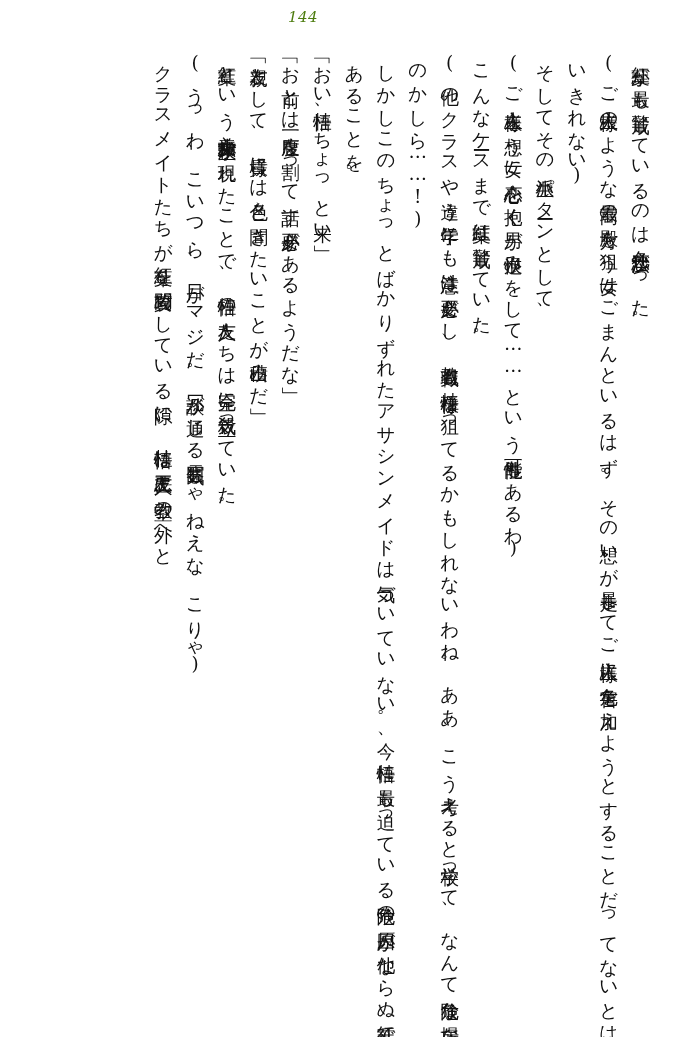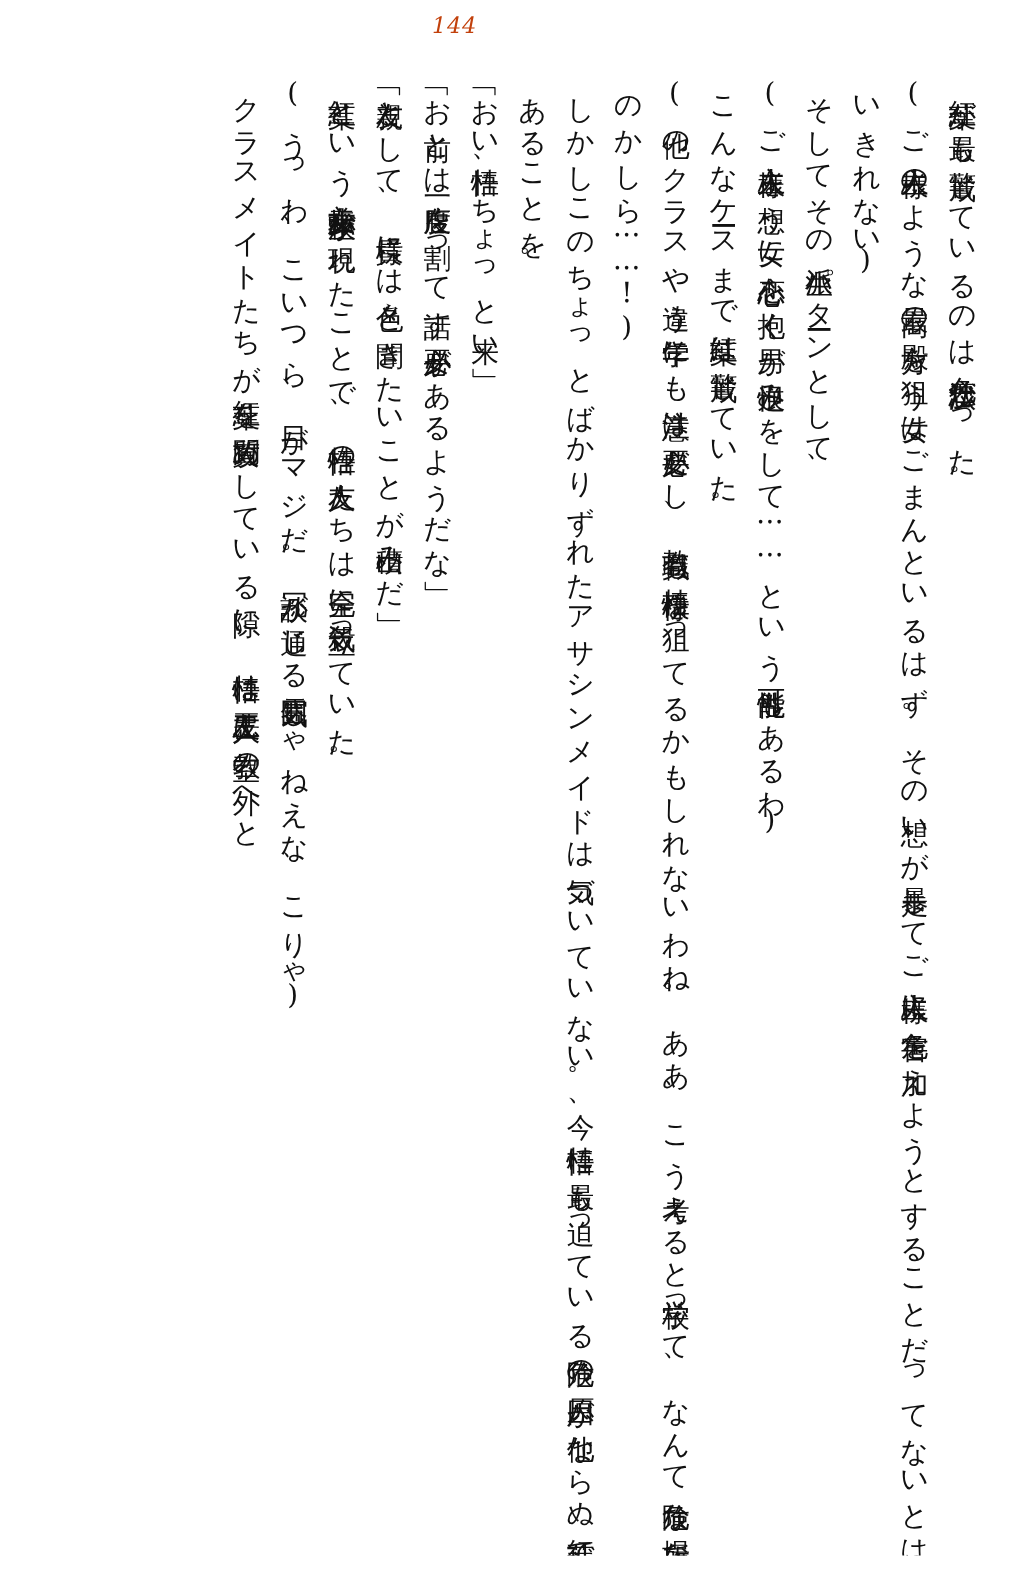--- a/index.html
+++ b/index.html
@@ -23,21 +23,21 @@
   }
   .page-number {
     position: absolute;
     top: 8px;
     left: 0;
     width: 606px;
     text-align: center;
     font-size: 15px;
     font-style: italic;
     font-family: "DejaVu Serif", "Liberation Serif", serif;
-    color: #c2410c;
+    color: #4d7c0f;
     letter-spacing: 0.5px;
   }
   .body-text {
     position: absolute;
     top: 52px;
     left: 26px;
     width: 630px;
     height: 985px;
     writing-mode: vertical-rl;
     text-orientation: upright;

